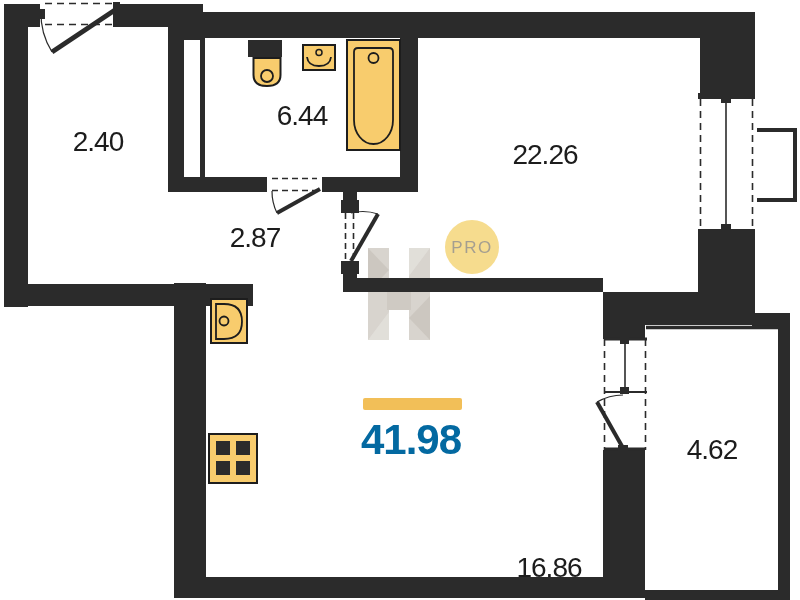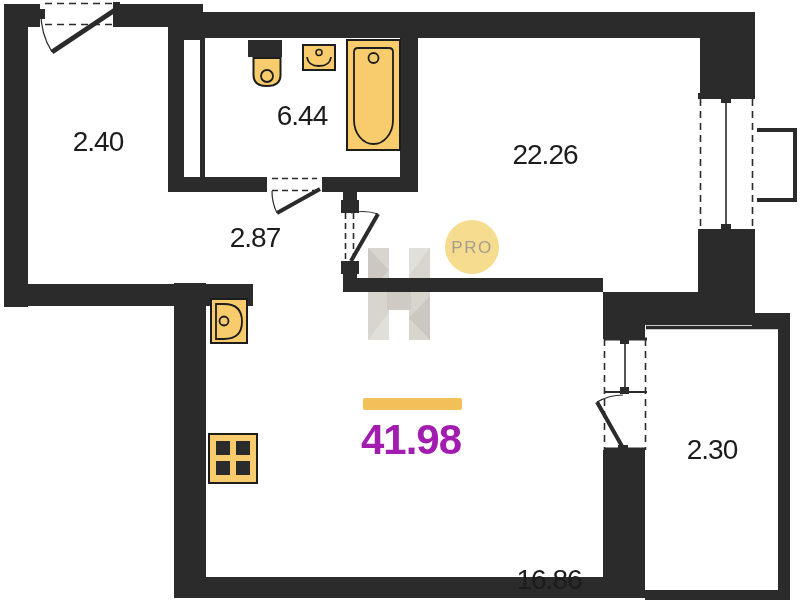--- a/index.html
+++ b/index.html
@@ -2,21 +2,21 @@
 <html><head>
 <meta charset="utf-8">
 <style>
   html,body{margin:0;padding:0;background:#ffffff}
   #stage{position:relative;width:800px;height:600px;background:#ffffff;overflow:hidden;
          font-family:"Liberation Sans",sans-serif}
   #plan-svg{position:absolute;left:0;top:0}
   .lbl{position:absolute;transform:translate(-50%,-50%);
        font:28px/1 "Liberation Sans",sans-serif;letter-spacing:-1px;color:#1c1c1c;white-space:nowrap}
   .total{position:absolute;transform:translate(-50%,-50%);
-         font:700 42px/1 "Liberation Sans",sans-serif;letter-spacing:-1px;color:#a21caf;white-space:nowrap}
+         font:700 42px/1 "Liberation Sans",sans-serif;letter-spacing:-1px;color:#0369a1;white-space:nowrap}
   .bar{position:absolute;background:#f2bf58;border-radius:2px}
 </style>
 </head>
 <body>
 
 <div id="stage">
 
 <svg id="plan-svg" width="800" height="600" viewBox="0 0 800 600">
 
   <g>
@@ -144,19 +144,19 @@
     </g>
   </g>
 
   <line x1="646" y1="327.5" x2="779" y2="327.5" stroke="#2b2b2b" stroke-width="3.5"></line>
 </svg>
 
   <div class="lbl" style="left:98px;top:142px">2.40</div>
   <div class="lbl" style="left:302px;top:116px">6.44</div>
   <div class="lbl" style="left:255px;top:238px">2.87</div>
   <div class="lbl" style="left:545px;top:155px">22.26</div>
-  <div class="lbl" style="left:549px;top:580px">16.86</div>
-  <div class="lbl" style="left:712px;top:450px">2.30</div>
+  <div class="lbl" style="left:549px;top:568px">16.86</div>
+  <div class="lbl" style="left:712px;top:450px">4.62</div>
 
   <div class="bar" style="left:363px;top:398px;width:99px;height:12px"></div>
   <div class="total" style="left:411px;top:440px">41.98</div>
 
 </div>
 
 </body></html>

